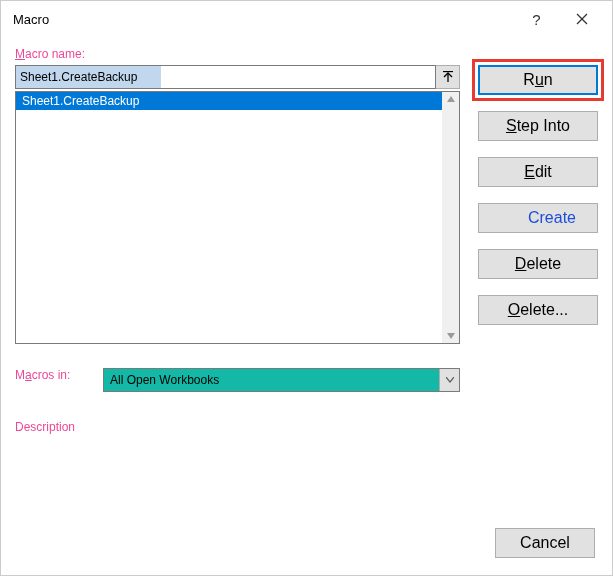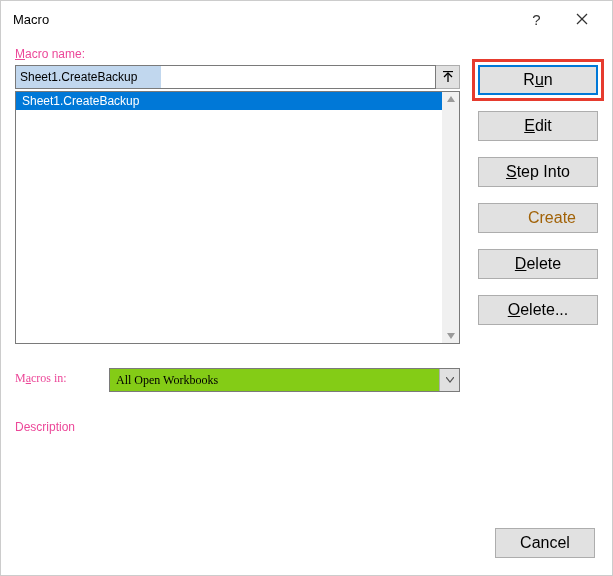--- a/index.html
+++ b/index.html
@@ -108,35 +108,33 @@
     justify-content: space-between;
     align-items: center;
     padding: 2px 0;
   }
   .scroll-arrow {
     font-size: 9px;
     color: #9a9a9a;
   }
   .macros-in-row {
     display: flex;
-    align-items: center;
     margin-top: 24px;
-    gap: 16px;
-    font-family: Liberation Serif, serif;
+    gap: 10px;
   }
   .macros-in-label {
     width: 78px;
   }
   .dropdown {
     flex: 1;
     height: 24px;
     border: 1px solid #7a7a7a;
     display: flex;
     align-items: center;
-    background: #84cc16;
+    background: #14b8a6;
     max-width: 360px;
   }
   .dropdown-text {
     flex: 1;
     padding: 0 6px;
     font-size: 12px;
   }
   .dropdown-btn {
     width: 20px;
     height: 100%;
@@ -162,21 +160,21 @@
     background: #e1e1e1;
     display: flex;
     align-items: center;
     justify-content: center;
     font-size: 16px;
     color: #000;
     font-family: inherit;
     cursor: pointer;
   }
   .btn.disabled {
-    color: #a16207;
+    color: #1d4ed8;
     padding-left: 28px;
   }
   .btn.default {
     border: 1px solid #0078d7;
     box-shadow: inset 0 0 0 1px #0078d7;
   }
   .highlight-box {
     border: 3px solid #e63b2e;
     padding: 3px;
     margin: -6px;
@@ -259,24 +257,24 @@
     <div class="label desc-label">Description</div>
   </div>
 
   <div class="rightcol">
     <div class="highlight-box">
       <div class="btn default">
         <span><span>R</span><span class="u">u</span><span>n</span></span>
       </div>
     </div>
     <div class="btn">
+      <span><span></span><span class="u">S</span><span>tep Into</span></span>
+    </div>
+    <div class="btn">
       <span><span></span><span class="u">E</span><span>dit</span></span>
-    </div>
-    <div class="btn">
-      <span><span></span><span class="u">S</span><span>tep Into</span></span>
     </div>
     <div class="btn disabled">
       <span>Create</span>
     </div>
     <div class="btn">
       <span><span></span><span class="u">D</span><span>elete</span></span>
     </div>
     <div class="btn">
       <span><span></span><span class="u">O</span><span>elete...</span></span>
     </div>

